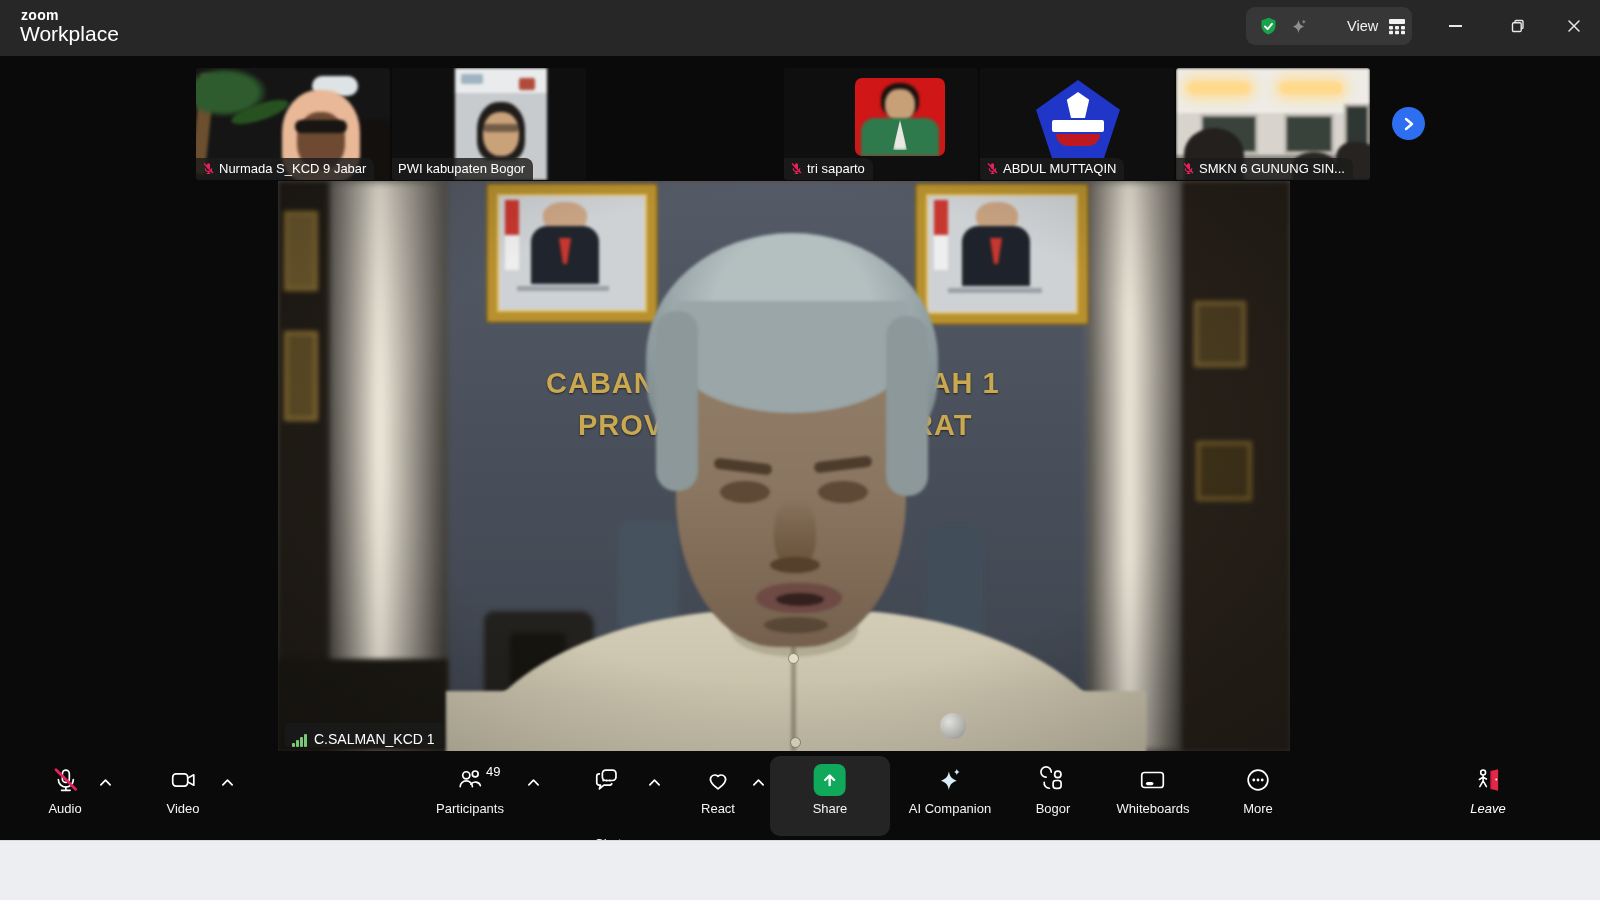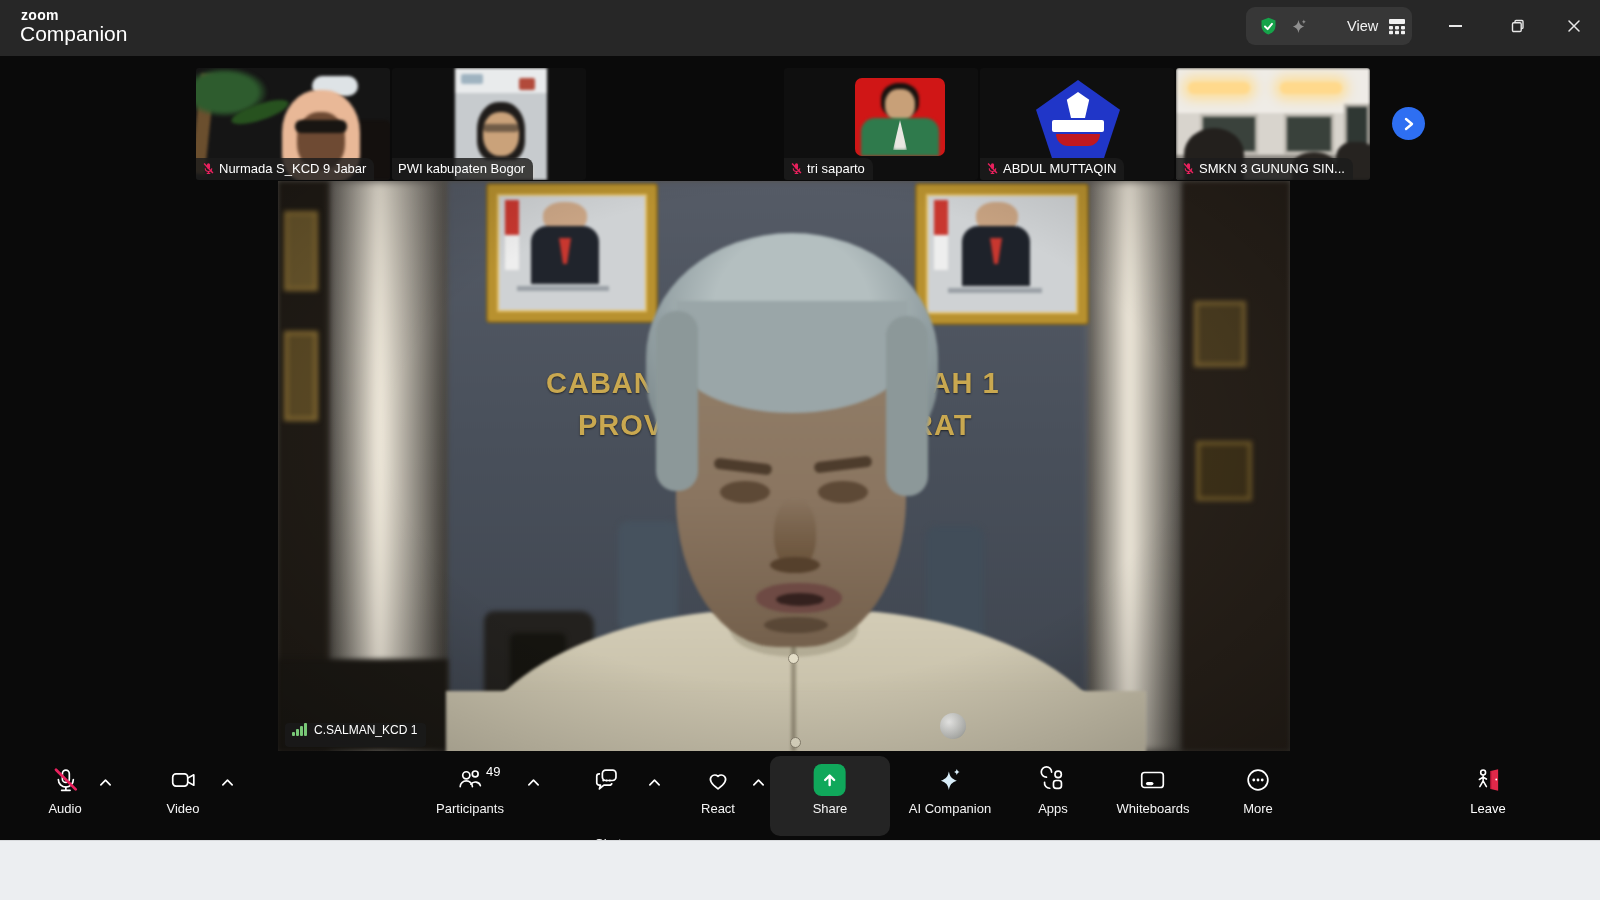--- a/index.html
+++ b/index.html
@@ -14,42 +14,42 @@
   .winbtn{position:absolute;top:0;width:46px;height:52px;display:flex;align-items:center;justify-content:center;}
   
   .tile{position:absolute;top:68px;width:194px;height:112px;background:#151515;border-radius:3px;overflow:hidden;}
   .tile-label{position:absolute;left:0;bottom:0;max-width:100%;background:rgba(28,28,28,.82);color:#fff;font-size:13px;padding:3px 8px 4px 6px;border-top-right-radius:8px;display:flex;align-items:center;gap:4px;white-space:nowrap;box-sizing:border-box;}
   .avatar-dark{background:#0f0f0f;}
   
   #stage{position:absolute;left:278px;top:181px;width:1012px;height:570px;background:#3c3a36;overflow:hidden;}
   .goldtxt{position:absolute;color:#c9a850;font-weight:700;font-size:29px;letter-spacing:1px;text-shadow:0 1px 2px rgba(0,0,0,.6);filter:blur(.6px);}
   .frame{position:absolute;border:9px solid #b8912f;box-shadow:0 0 0 2px #8a6a1e, inset 0 0 0 2px #e3c06a;background:#cfd2d4;border-radius:2px;}
   .lightcol{position:absolute;top:0;height:570px;filter:blur(4px);}
-  #speaker-pill{position:absolute;left:7px;bottom:4px;height:24px;background:rgba(26,26,26,.85);border-radius:4px;display:flex;align-items:flex-start;gap:6px;padding:0 9px 0 7px;color:#fff;font-size:12px;}
+  #speaker-pill{position:absolute;left:7px;bottom:4px;height:24px;background:rgba(26,26,26,.85);border-radius:4px;display:flex;align-items:flex-end;gap:6px;padding:0 9px 0 7px;color:#fff;font-size:14px;}
   .sigbar{display:inline-block;width:2.5px;background:#79c877;border-radius:1px;margin-right:1.5px;vertical-align:bottom;}
   
   #toolbar{position:absolute;left:0;top:751px;width:1600px;height:89px;background:#0a0a0a;}
   .tb-item{position:absolute;top:11px;transform:translateX(-50%);display:flex;flex-direction:column;align-items:center;color:#f5f5f5;}
   .tb-ic{height:36px;display:flex;align-items:center;justify-content:center;}
   .tb-lb{font-size:13px;margin-top:3px;white-space:nowrap;}
   .chev{position:absolute;top:22px;}
   #share-tile{position:absolute;left:770px;top:5px;width:120px;height:80px;background:#242424;border-radius:10px;}
   
   #taskbar{position:absolute;left:0;top:840px;width:1600px;height:60px;background:#eceef1;border-top:1px solid #d8dadd;box-sizing:border-box;}
   
   .soft{filter:blur(2.5px);} .soft1{filter:blur(1.5px);}
 </style>
 </head>
 <body>
 
 <div id="screen">
 
   <div id="zheader">
     <div class="logo-small">zoom</div>
-    <div class="logo-big">Companion</div>
+    <div class="logo-big">Workplace</div>
 
     <div id="view-pill">
       <span style="display:flex;">
         <svg width="21" height="21" viewBox="0 0 24 24">
             <path d="M12 2l8 3v6c0 5-3.5 8.5-8 10-4.5-1.5-8-5-8-10V5z" fill="#16a34a"></path>
             <polyline points="8,12 11,15 16,9" fill="none" stroke="#fff" stroke-width="2.2" stroke-linecap="round" stroke-linejoin="round"></polyline>
           </svg>
       </span>
       <span style="display:flex;">
         <svg width="19" height="19" viewBox="0 0 32 32">
@@ -171,21 +171,21 @@
       <div class="abs" style="left:116px;top:84px;width:44px;height:28px;border-radius:50% 50% 0 0;background:#2a2622;"></div>
       <div class="abs" style="left:160px;top:74px;width:40px;height:38px;border-radius:40% 40% 0 0;background:#262320;"></div>
     </div>
     <div class="tile-label">
       <svg width="13" height="13" viewBox="0 0 16 16">
           <rect x="6.1" y="1.4" width="3.8" height="7" rx="1.9" fill="#e8215d"></rect>
           <path d="M4 7.6a4 4 0 0 0 8 0" fill="none" stroke="#e8215d" stroke-width="1.3"></path>
           <path d="M8 11.6v2.4M5.8 14h4.4" stroke="#e8215d" stroke-width="1.3"></path>
           <path d="M2.6 1.8L13.4 13.4" stroke="#e8215d" stroke-width="1.8"></path>
         </svg>
-      <span>SMKN 3 GUNUNG SIN...</span>
+      <span>SMKN 6 GUNUNG SIN...</span>
     </div>
   </div>
 
   <div class="abs" style="left:1392px;top:107px;width:33px;height:33px;border-radius:50%;background:#2e6ff2;display:flex;align-items:center;justify-content:center;">
     <svg width="14" height="14" viewBox="0 0 14 14">
         <polyline points="4,2 10,7 4,12" fill="none" stroke="#fff" stroke-width="2.4" stroke-linecap="round" stroke-linejoin="round"></polyline>
       </svg>
   </div>
 
   <div id="stage">
@@ -389,21 +389,21 @@
 
     <div class="tb-item" style="left:1053px;">
       <div class="tb-ic">
         <svg width="30" height="30" viewBox="0 0 32 32">
             <path d="M14.5 7.5A5.5 5.5 0 1 0 9 13" fill="none" stroke="#fff" stroke-width="1.8" stroke-linecap="round"></path>
             <circle cx="21.5" cy="10" r="3.4" fill="none" stroke="#fff" stroke-width="1.8"></circle>
             <rect x="16.5" y="16.5" width="8.5" height="8.5" rx="2.8" fill="none" stroke="#fff" stroke-width="1.8"></rect>
             <path d="M7 18.5a5.5 5.5 0 0 0 5.5 6.3" fill="none" stroke="#fff" stroke-width="1.8" stroke-linecap="round"></path>
           </svg>
       </div>
-      <div class="tb-lb">Apps</div>
+      <div class="tb-lb">Bogor</div>
     </div>
 
     <div class="tb-item" style="left:1153px;">
       <div class="tb-ic">
         <svg width="30" height="30" viewBox="0 0 32 32">
             <rect x="4.5" y="8" width="23" height="16" rx="3" fill="none" stroke="#fff" stroke-width="1.8"></rect>
             <rect x="9" y="18" width="8" height="3.6" rx="1.8" fill="#fff"></rect>
           </svg>
       </div>
       <div class="tb-lb">Whiteboards</div>
@@ -414,21 +414,21 @@
         <svg width="30" height="30" viewBox="0 0 32 32">
             <circle cx="16" cy="16" r="10.5" fill="none" stroke="#fff" stroke-width="1.8"></circle>
             <circle cx="11.5" cy="16" r="1.5" fill="#fff"></circle>
             <circle cx="16" cy="16" r="1.5" fill="#fff"></circle>
             <circle cx="20.5" cy="16" r="1.5" fill="#fff"></circle>
           </svg>
       </div>
       <div class="tb-lb">More</div>
     </div>
 
-    <div class="tb-item" style="left:1488px;">
+    <div class="tb-item" style="left:1488px;font-style:italic;">
       <div class="tb-ic">
         <svg width="30" height="30" viewBox="0 0 32 32">
             <circle cx="10.5" cy="8" r="2.6" fill="none" stroke="#fff" stroke-width="1.7"></circle>
             <path d="M10.5 11.5v5.5M10.5 13l-4 2.5M10.5 13l3.5 2M10.5 17l-3.5 6M10.5 17l3.5 6" fill="none" stroke="#fff" stroke-width="1.7" stroke-linecap="round"></path>
             <path d="M18.5 6.5l8-2v23l-8-2z" fill="#e02849"></path>
             <path d="M18.5 6.5v19" stroke="#a01230" stroke-width="1.4"></path>
             <circle cx="24.5" cy="15.5" r="1" fill="#fff"></circle>
           </svg>
       </div>
       <div class="tb-lb" style="color:#fff;">Leave</div>

